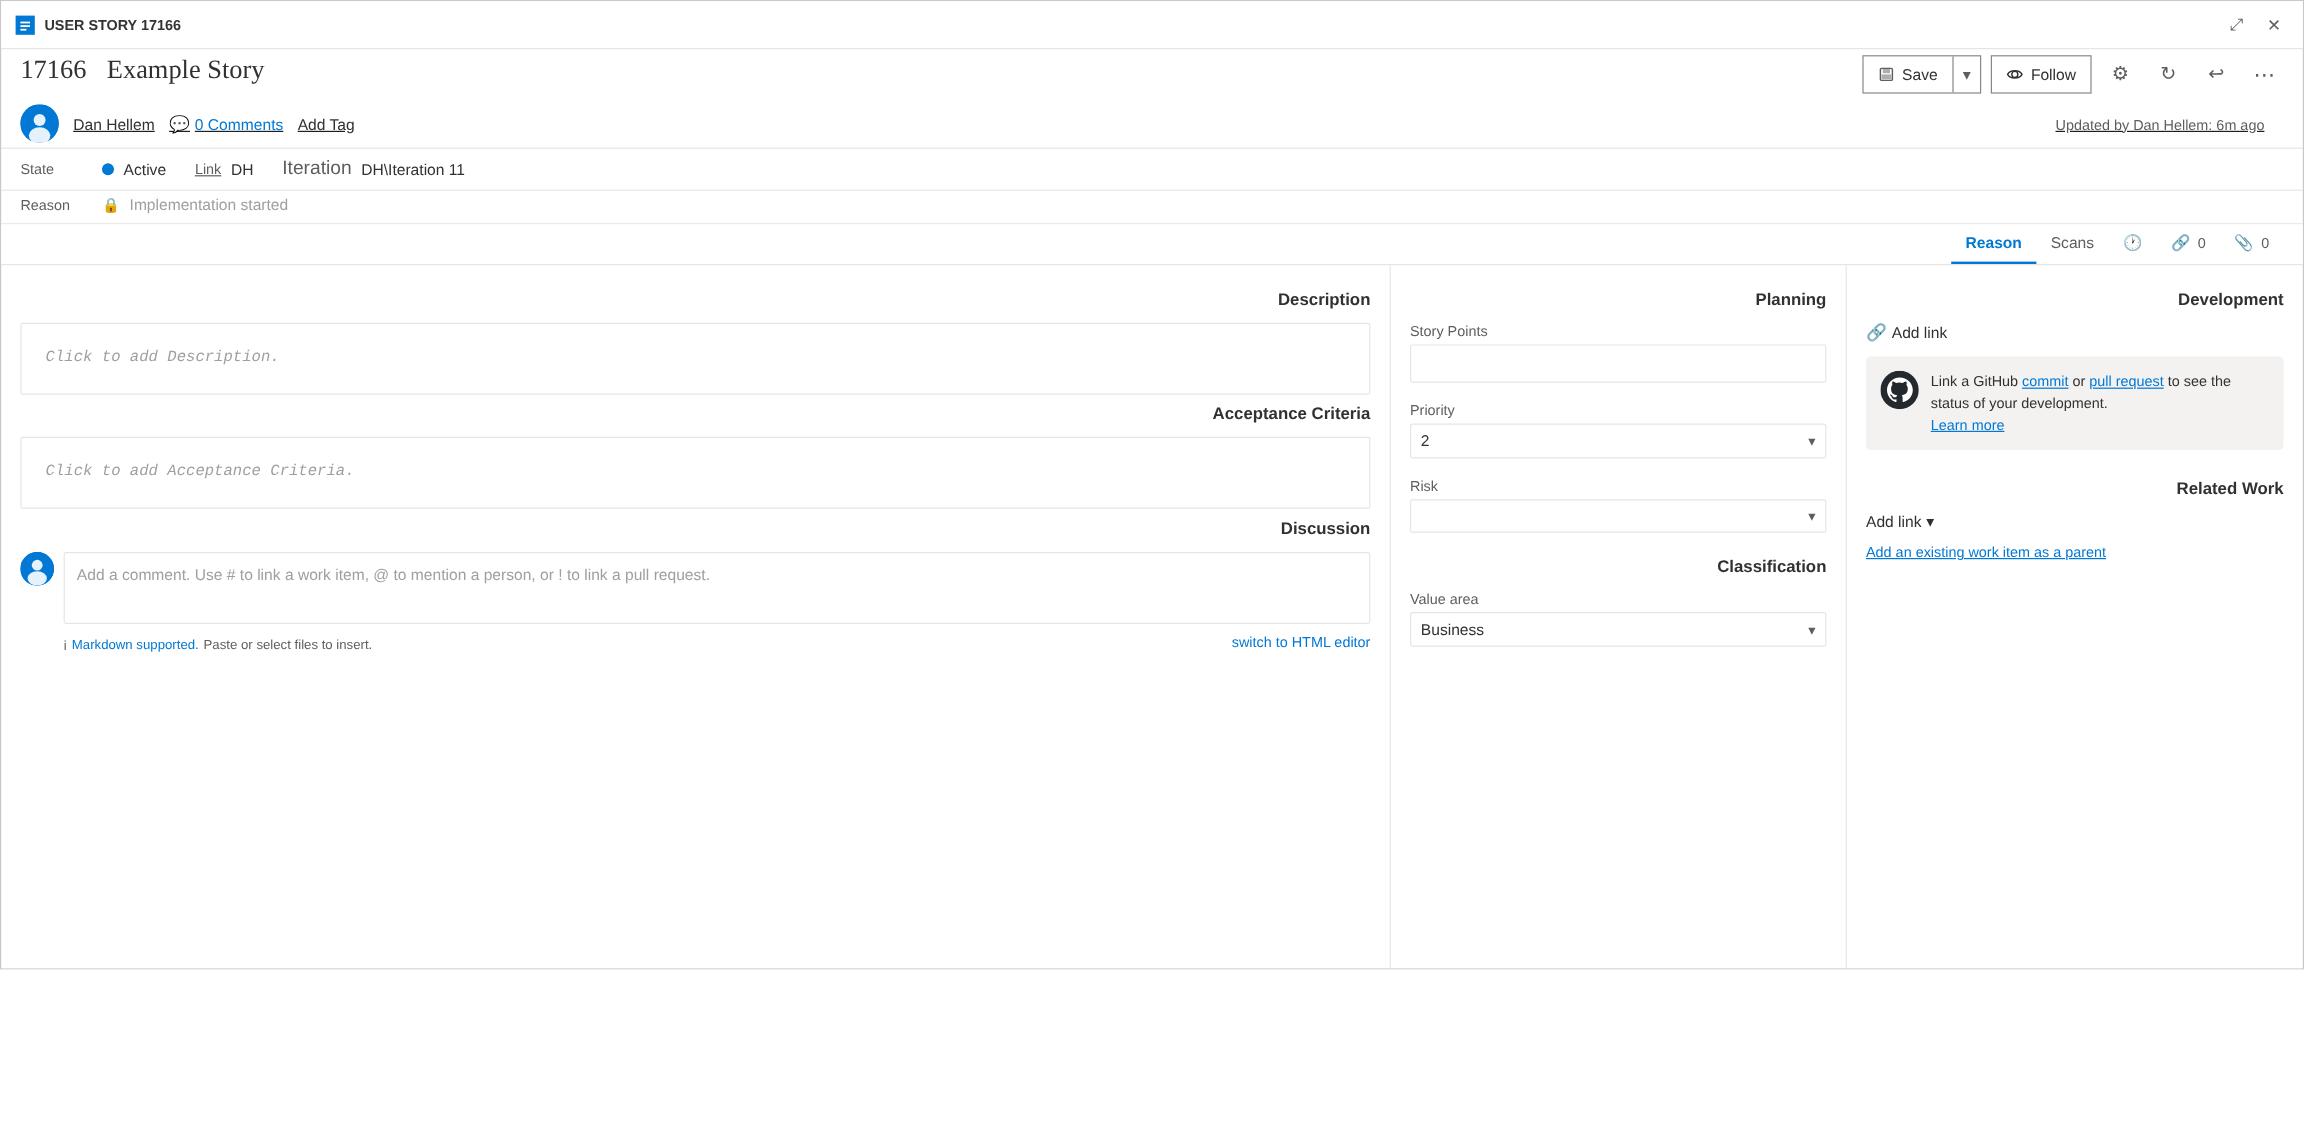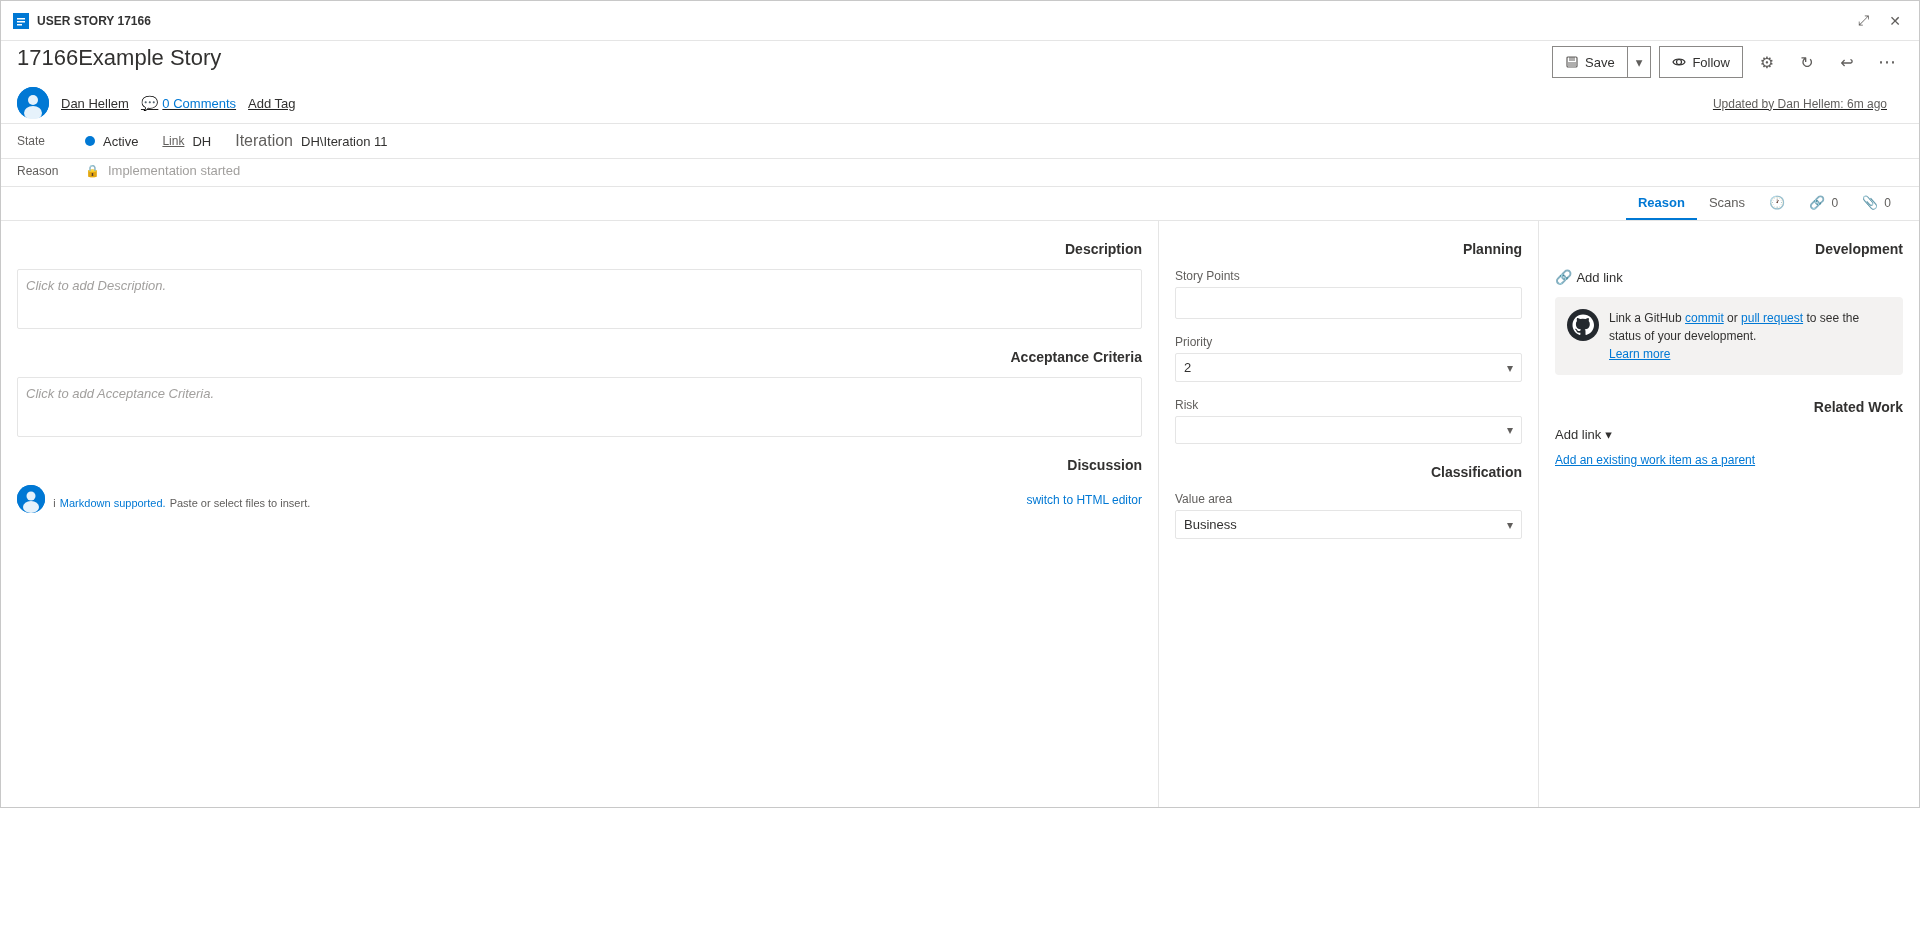--- a/index.html
+++ b/index.html
@@ -6,21 +6,21 @@
     body { font-family: 'Segoe UI', sans-serif; font-size: 13px; color: #1f1f1f; background: #fff; overflow: hidden; }
 
     .window { width: 1920px; height: 808px; background: #fff; display: flex; flex-direction: column; border: 1px solid #c8c8c8; }
 
     
     .title-bar { display: flex; align-items: center; padding: 6px 12px; border-bottom: 1px solid #e5e5e5; background: #fff; min-height: 40px; }
     .title-bar-icon { width: 16px; height: 16px; background: #0078d4; margin-right: 8px; display: flex; align-items: center; justify-content: center; }
     .title-bar-text { font-size: 12px; color: #333; font-weight: 600; text-transform: uppercase; flex: 1; }
     .title-bar-actions { display: flex; gap: 8px; }
     .title-bar-btn { background: none; border: none; cursor: pointer; font-size: 14px; color: #605e5c; padding: 2px 6px; }
-    .work-item-title { display: flex; align-items: center; gap: 0; margin-bottom: 8px; }
+    .work-item-title { display: flex; align-items: center; gap: 17px; margin-bottom: 8px; font-family: Liberation Serif, serif; }
     .work-item-id { font-size: 22px; font-weight: 400; color: #323130; }
     .work-item-name { font-size: 22px; font-weight: 400; color: #323130; }
     .avatar { width: 32px; height: 32px; border-radius: 50%; background: #0078d4; display: flex; align-items: center; justify-content: center; color: #fff; font-size: 12px; font-weight: 600; }
     .author-name { font-size: 13px; color: #323130; }
 
     .header-actions-right { display: flex; align-items: center; gap: 8px; }
     .btn-save { display: flex; align-items: center; gap: 0; border: 1px solid #8a8886; background: #fff; cursor: pointer; height: 32px; }
     .btn-save-main { padding: 0 12px; font-size: 13px; color: #323130; background: none; border: none; cursor: pointer; display: flex; align-items: center; gap: 6px; height: 100%; }
     .btn-save-dropdown { padding: 0 8px; border-left: 1px solid #8a8886; background: none; border-top: none; border-right: none; border-bottom: none; cursor: pointer; height: 100%; display: flex; align-items: center; color: #605e5c; }
     .btn-follow { display: flex; align-items: center; gap: 6px; border: 1px solid #8a8886; background: #fff; cursor: pointer; height: 32px; padding: 0 12px; font-size: 13px; color: #323130; }
@@ -52,21 +52,21 @@
     .left-col { flex: 1; padding: 20px 16px; overflow-y: auto; border-right: 1px solid #e5e5e5; }
 
     
     .middle-col { width: 380px; padding: 20px 16px; overflow-y: auto; border-right: 1px solid #e5e5e5; }
 
     
     .right-col { width: 380px; padding: 20px 16px; overflow-y: auto; }
 
     .section-title { font-size: 14px; font-weight: 600; color: #323130; margin-bottom: 12px; text-align: right; }
 
-    .placeholder-box { border: 1px solid #e5e5e5; border-radius: 2px; padding: 8px; min-height: 60px; cursor: text; margin-bottom: 20px; }
+    .placeholder-box { border: 1px solid #e5e5e5; border-radius: 2px; padding: 20px; min-height: 60px; cursor: text; margin-bottom: 7px; font-family: Liberation Mono, monospace; }
     .placeholder-text { color: #a19f9d; font-size: 13px; font-style: italic; }
 
     .field-row { margin-bottom: 16px; }
     .field-name { font-size: 12px; color: #605e5c; margin-bottom: 4px; }
     .field-input { border: 1px solid #e5e5e5; border-radius: 2px; padding: 6px 8px; width: 100%; font-size: 13px; color: #323130; background: #fff; }
     .field-select { display: flex; align-items: center; justify-content: space-between; border: 1px solid #e5e5e5; border-radius: 2px; padding: 6px 8px; width: 100%; cursor: pointer; background: #fff; }
     .field-select-value { font-size: 13px; color: #323130; }
     .chevron { color: #605e5c; font-size: 12px; }
 
     
@@ -241,20 +241,23 @@
         <div class="section-title">Discussion</div>
         <div class="comment-area">
           <div class="avatar" style="width:28px;height:28px;flex-shrink:0;">
             <svg width="28" height="28" viewBox="0 0 28 28">
               <circle cx="14" cy="14" r="14" fill="#0078d4"></circle>
               <circle cx="14" cy="11" r="4.5" fill="#fff" opacity="0.9"></circle>
               <ellipse cx="14" cy="22" rx="8" ry="6" fill="#fff" opacity="0.9"></ellipse>
             </svg>
           </div>
           <div style="flex:1;">
+            <div class="comment-box">
+              <span class="comment-placeholder">Add a comment. Use # to link a work item, @ to mention a person, or ! to link a pull request.</span>
+            </div>
             <div style="display:flex; justify-content:space-between; align-items:center; margin-top:4px;">
               <div class="markdown-note">
                 <span>ℹ</span>
                 <a class="markdown-link">Markdown supported.</a>
                 <span>Paste or select files to insert.</span>
               </div>
               <a class="switch-editor">switch to HTML editor</a>
             </div>
           </div>
         </div>

